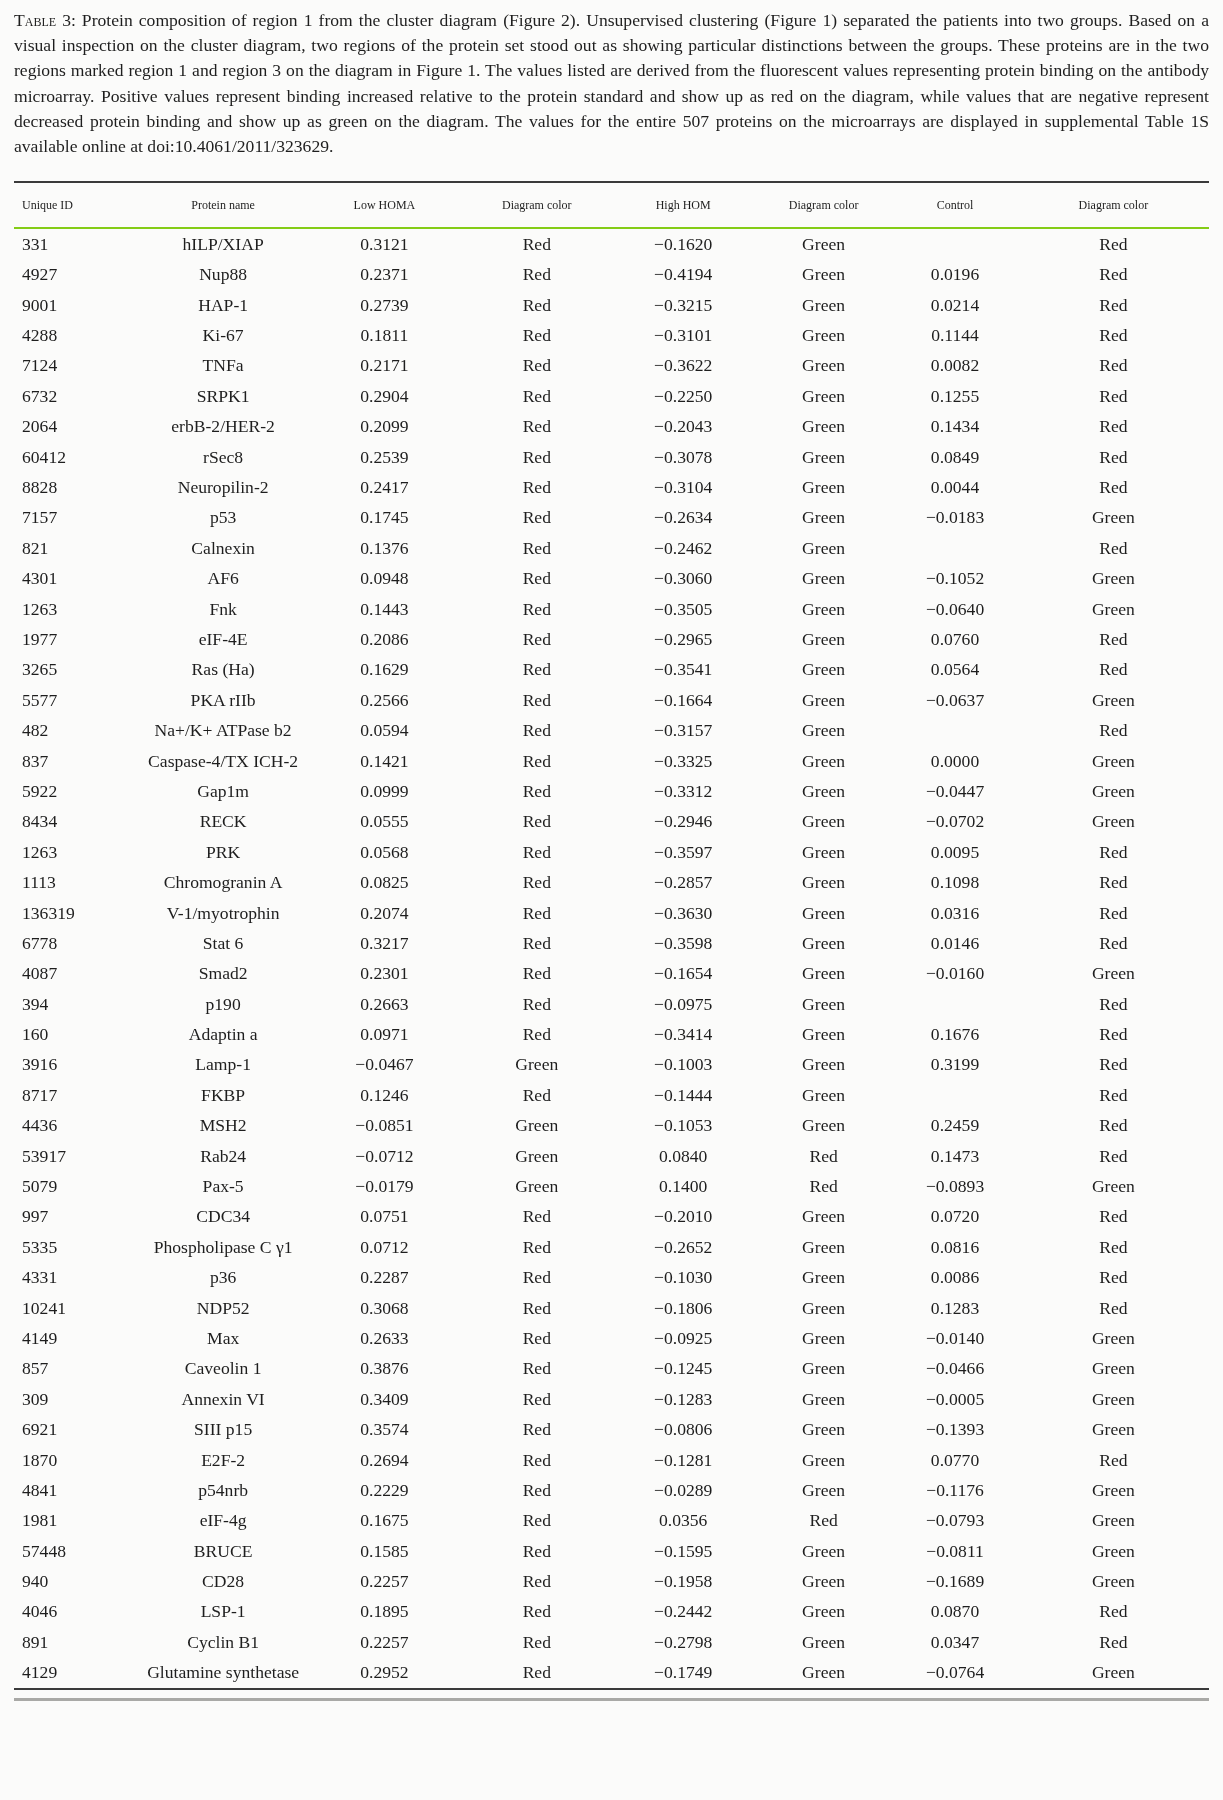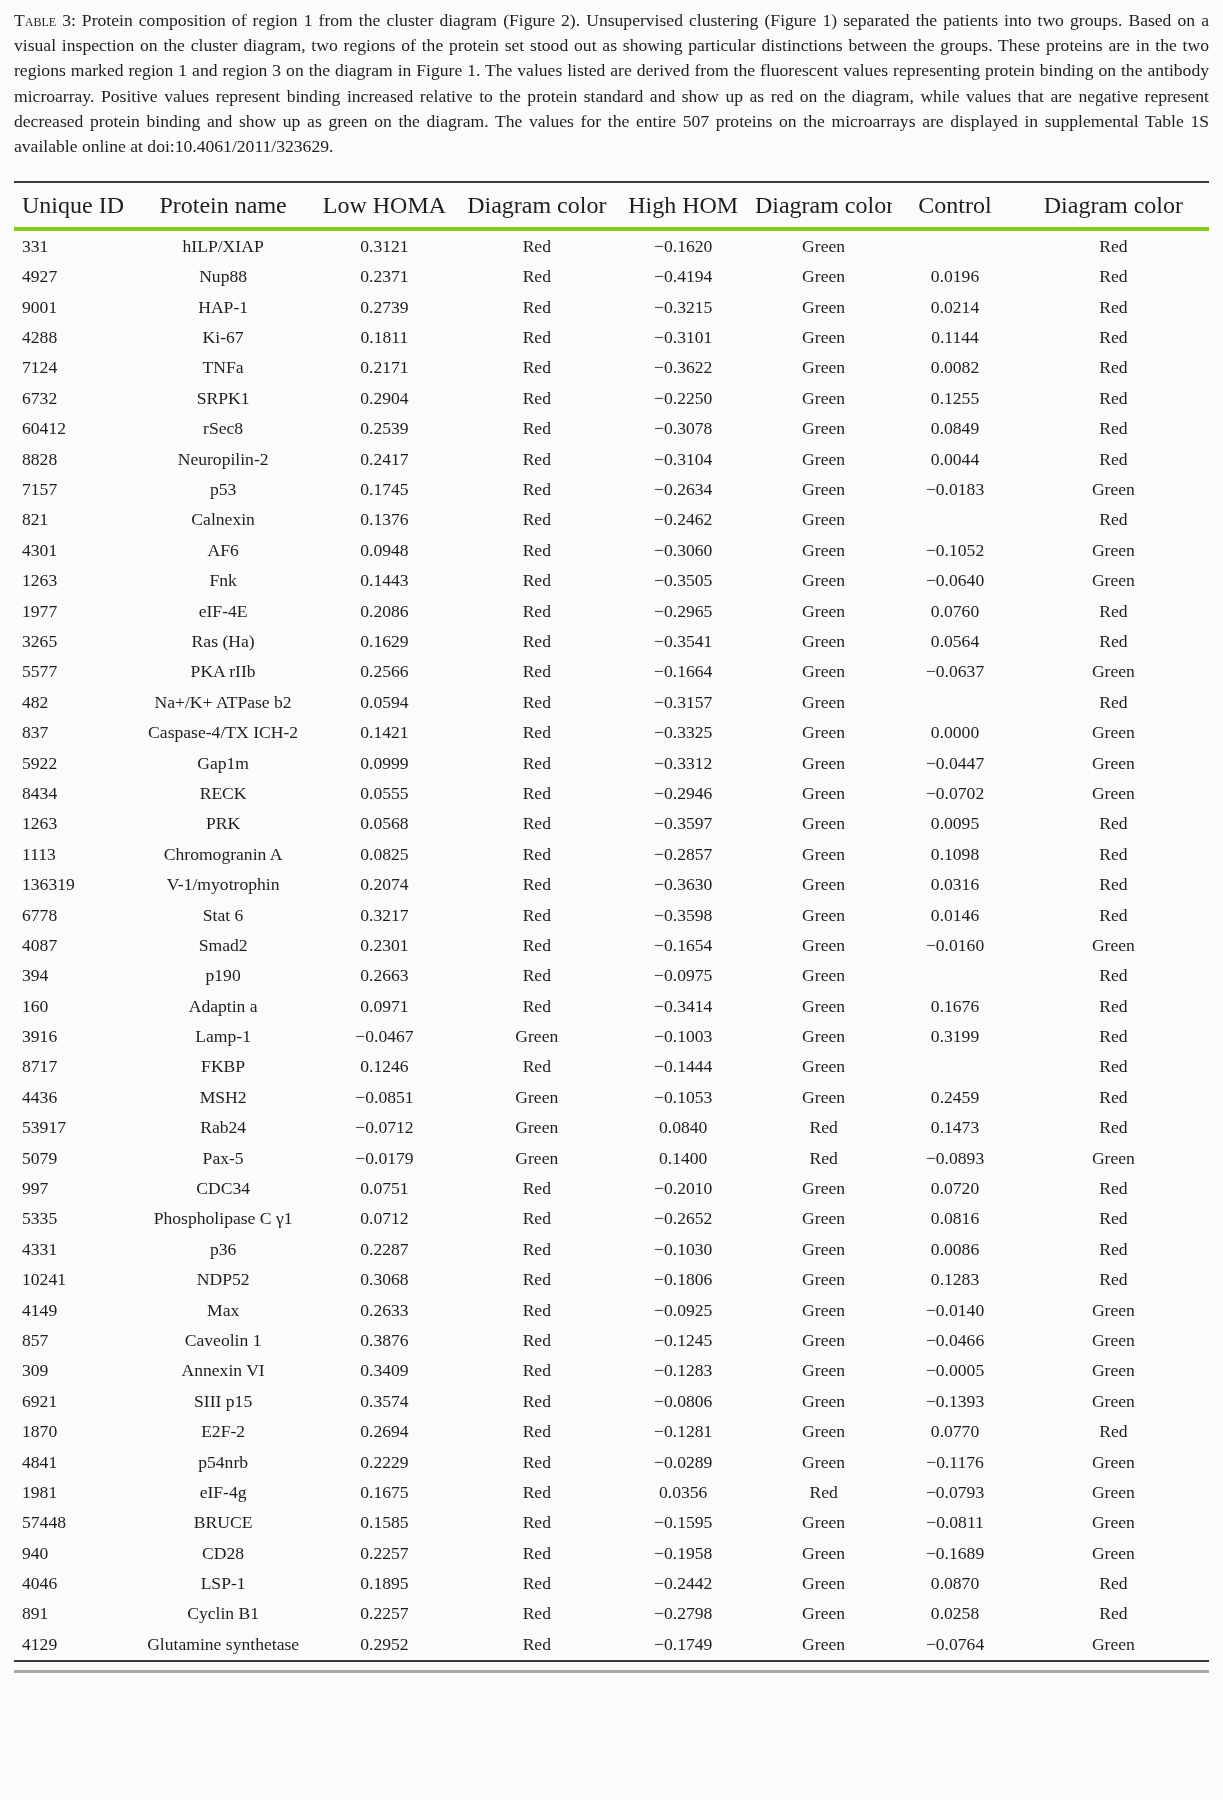--- a/index.html
+++ b/index.html
@@ -34,26 +34,26 @@
     width: 100%;
   }
   table.data-table {
     width: 100%;
     border-collapse: collapse;
     table-layout: fixed;
     border-top: 2px solid #3a3a3a;
   }
   table.data-table th {
     font-weight: normal;
-    font-size: 24px;
+    font-size: 12px;
     padding: 0;
     height: 44px;
     text-align: center;
     vertical-align: middle;
-    border-bottom: 4px solid #84cc16;
+    border-bottom: 2px solid #84cc16;
     white-space: nowrap;
     overflow: hidden;
   }
   table.data-table td {
     font-size: 17.6px;
     height: 30.4px;
     padding: 0;
     text-align: center;
     vertical-align: middle;
     white-space: nowrap;
@@ -164,20 +164,30 @@
             <td>6732</td>
             <td>SRPK1</td>
             <td>0.2904</td>
             <td>Red</td>
             <td>−0.2250</td>
             <td>Green</td>
             <td>0.1255</td>
             <td>Red</td>
           </tr>
           <tr>
+            <td>2064</td>
+            <td>erbB-2/HER-2</td>
+            <td>0.2099</td>
+            <td>Red</td>
+            <td>−0.2043</td>
+            <td>Green</td>
+            <td>0.1434</td>
+            <td>Red</td>
+          </tr>
+          <tr>
             <td>60412</td>
             <td>rSec8</td>
             <td>0.2539</td>
             <td>Red</td>
             <td>−0.3078</td>
             <td>Green</td>
             <td>0.0849</td>
             <td>Red</td>
           </tr>
           <tr>
@@ -560,21 +570,21 @@
             <td>0.0870</td>
             <td>Red</td>
           </tr>
           <tr>
             <td>891</td>
             <td>Cyclin B1</td>
             <td>0.2257</td>
             <td>Red</td>
             <td>−0.2798</td>
             <td>Green</td>
-            <td>0.0258</td>
+            <td>0.0347</td>
             <td>Red</td>
           </tr>
           <tr>
             <td>4129</td>
             <td>Glutamine synthetase</td>
             <td>0.2952</td>
             <td>Red</td>
             <td>−0.1749</td>
             <td>Green</td>
             <td>−0.0764</td>

